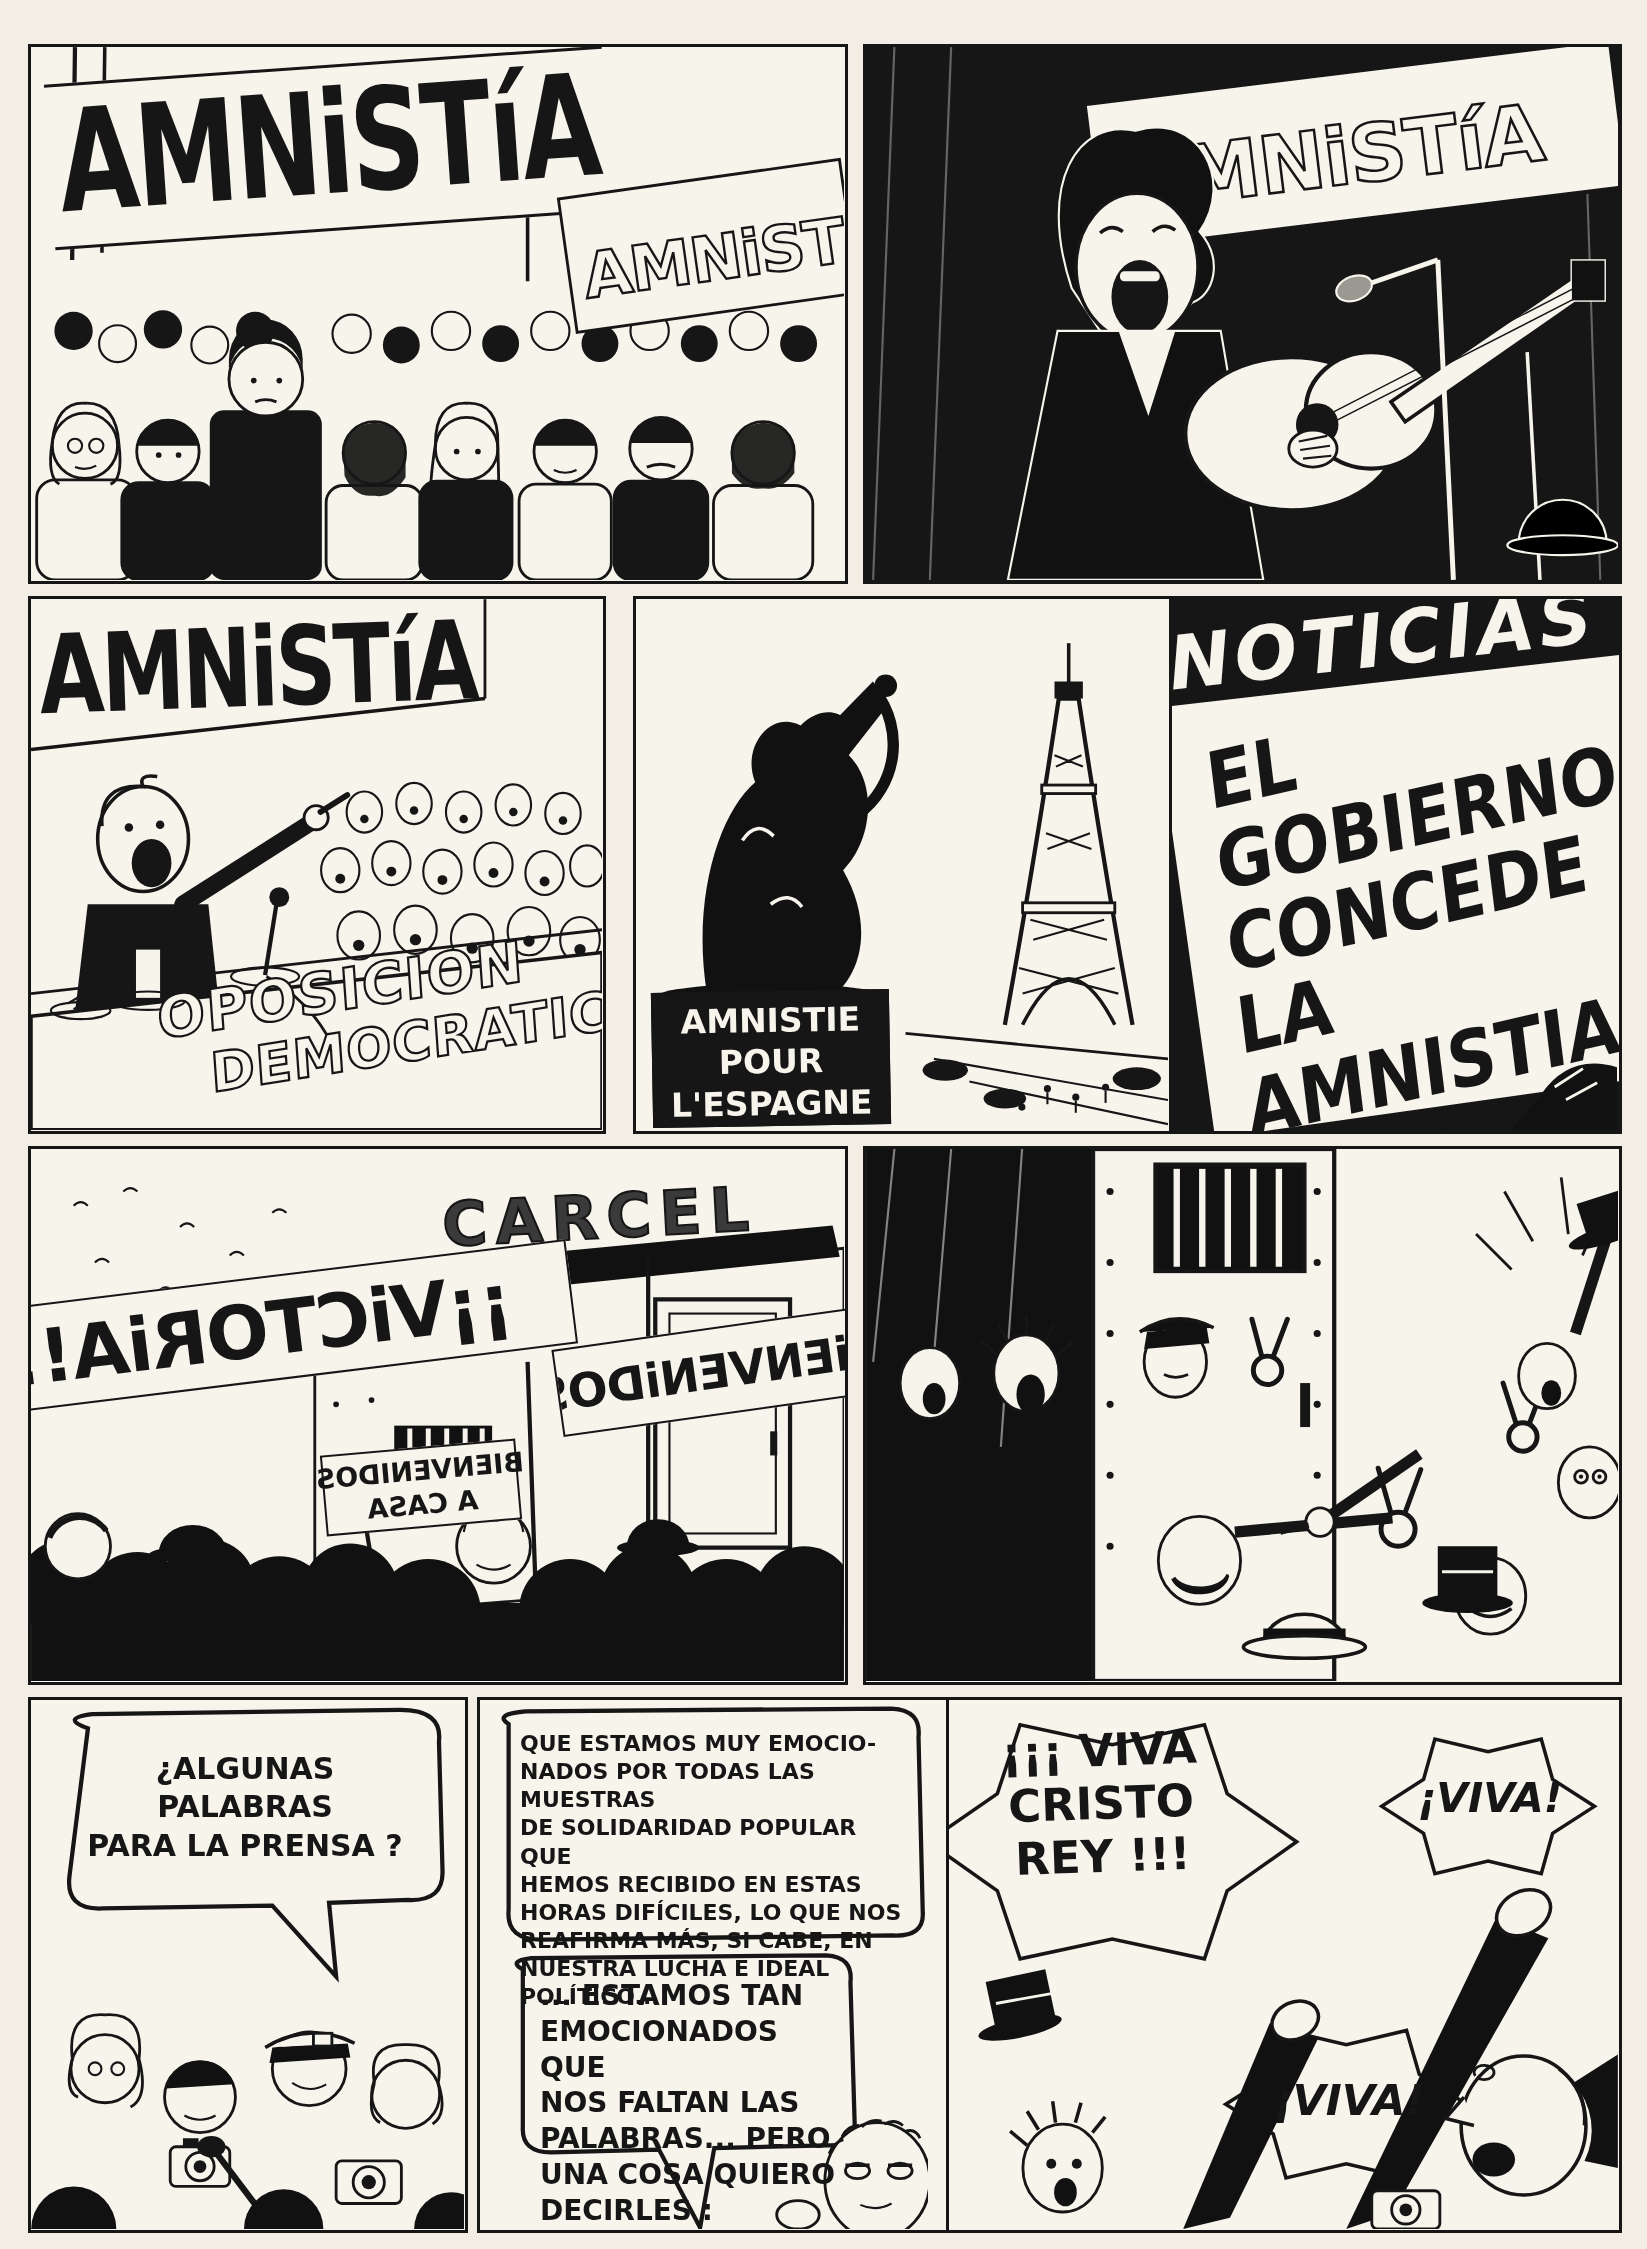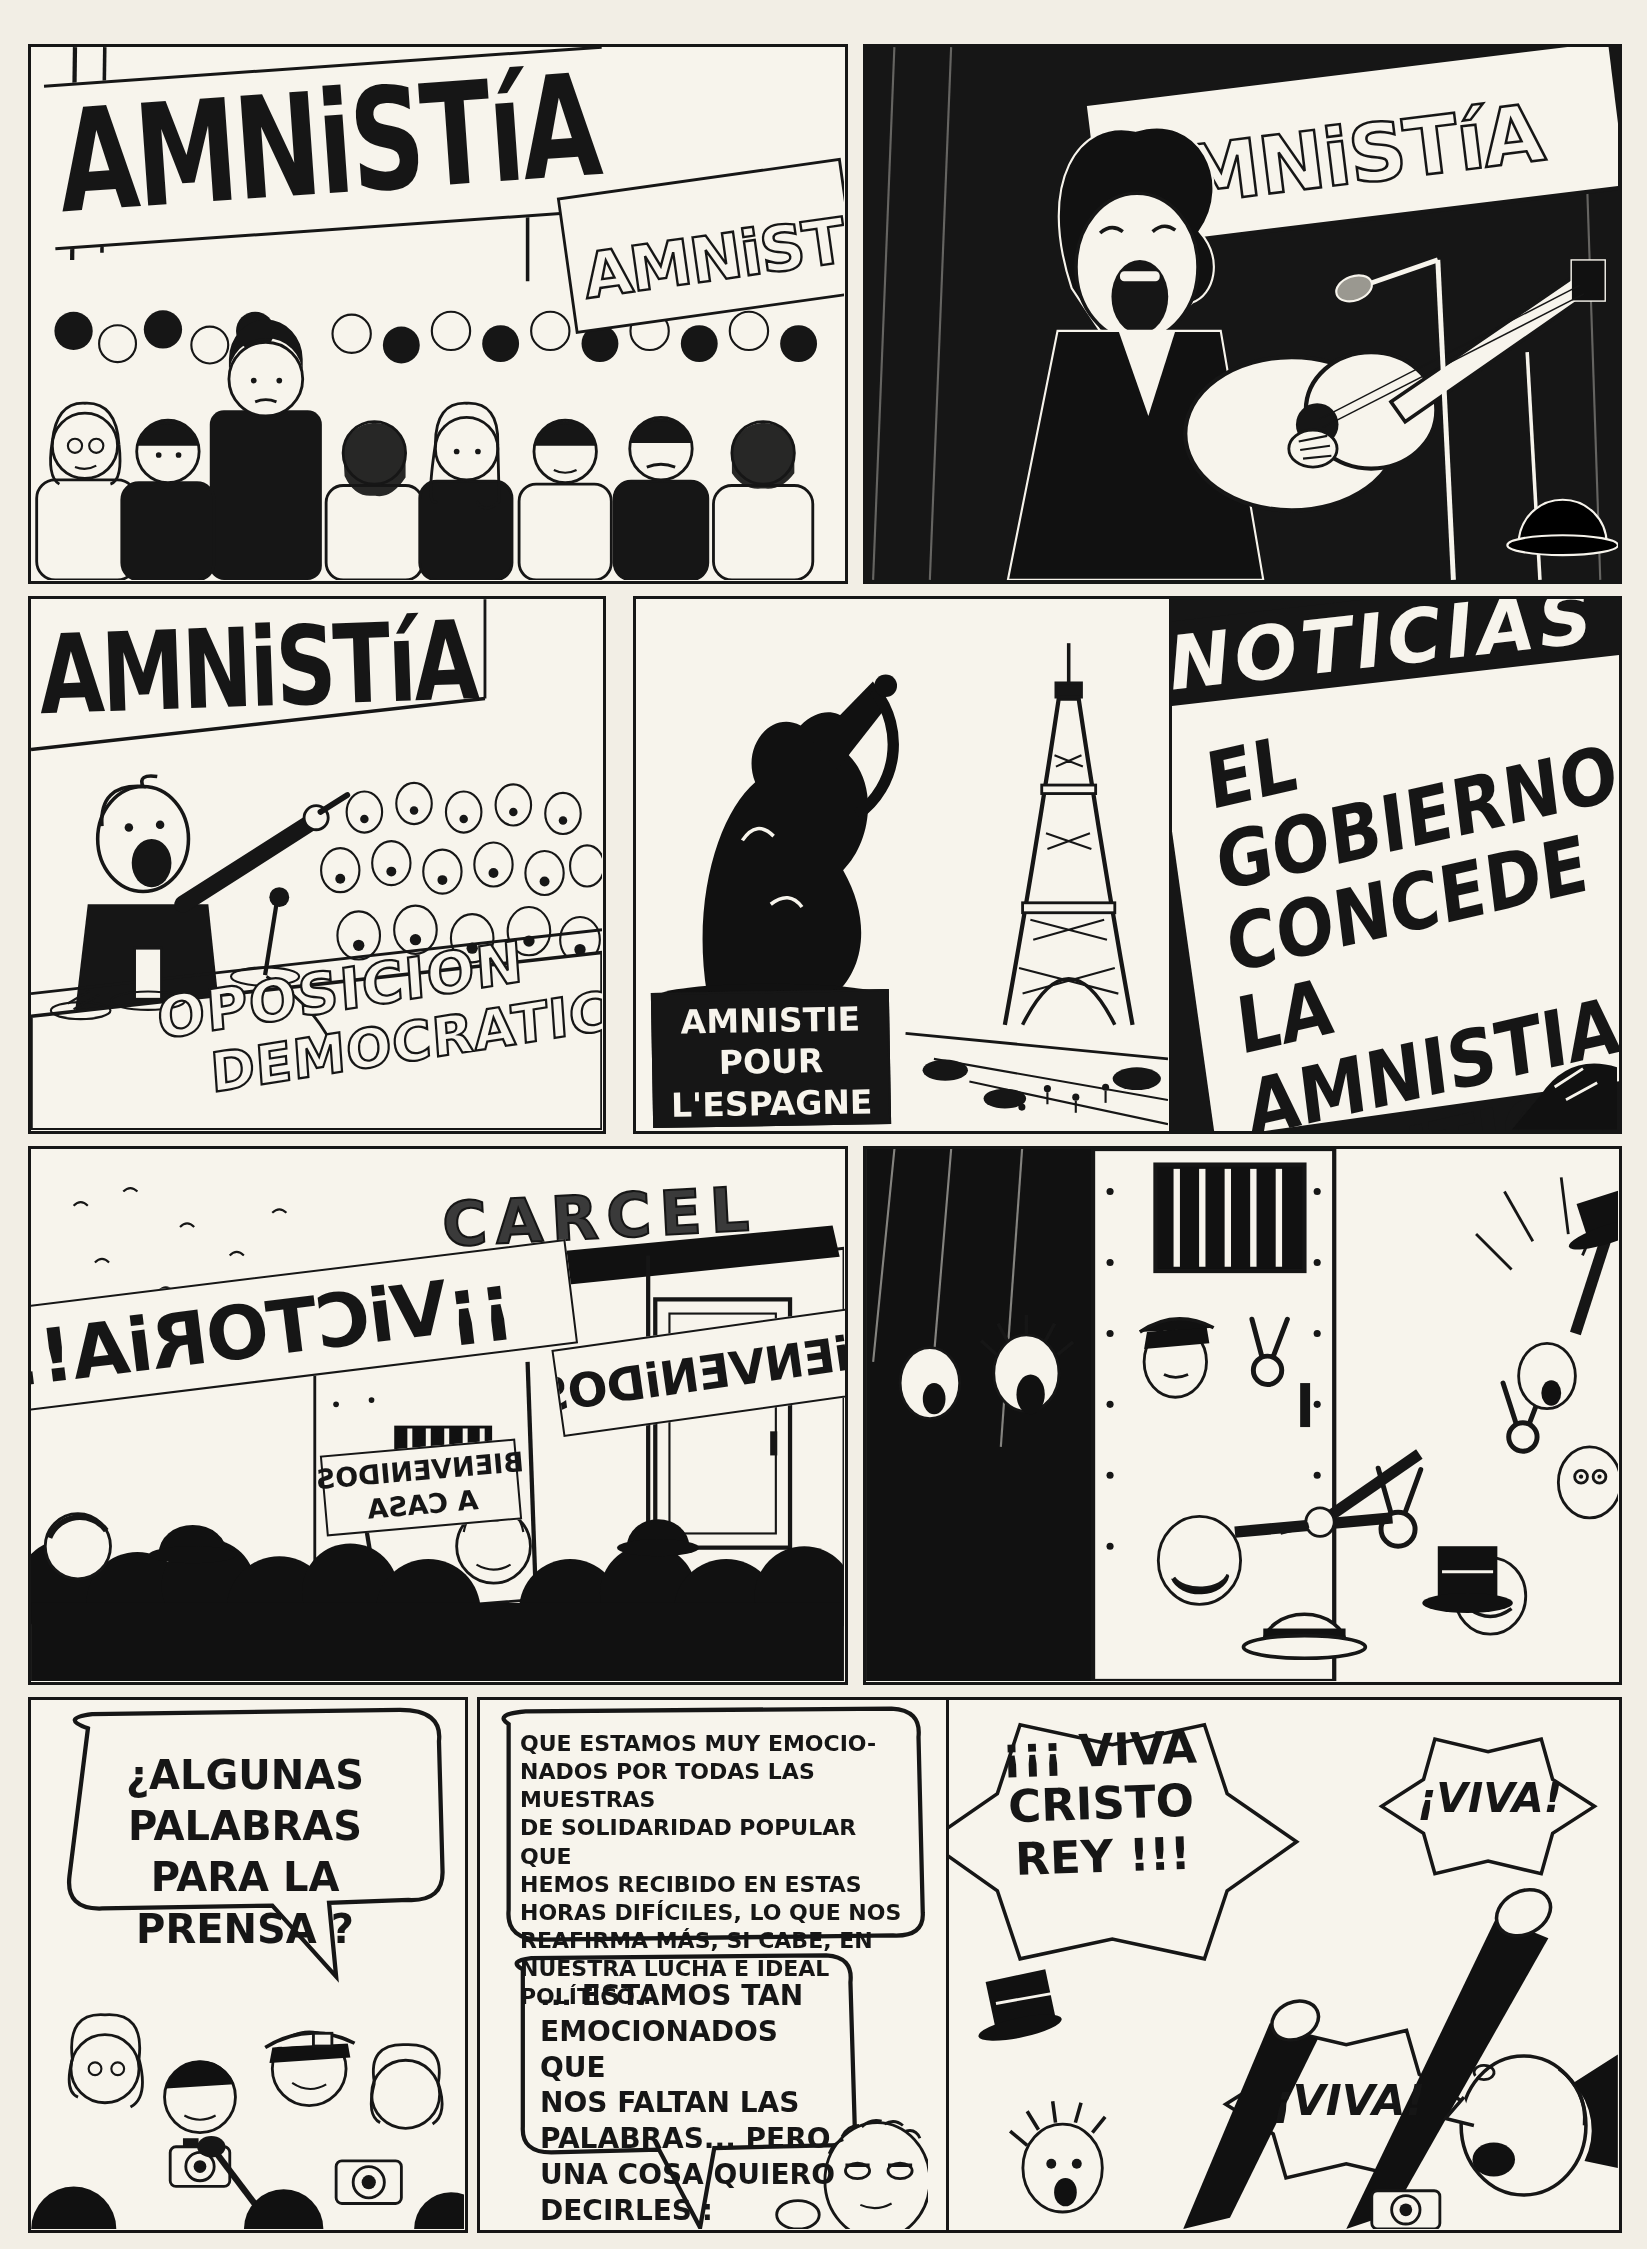--- a/index.html
+++ b/index.html
@@ -471,21 +471,21 @@
           <circle cx="476" cy="680" r="10" fill="#161616" stroke="none"></circle>
 
         <line x1="330" y1="730" x2="262" y2="640" stroke-width="9"></line>
         <ellipse cx="254" cy="630" rx="20" ry="15" fill="#161616" stroke="none"></ellipse>
 
         <path d="M0,746 a60,60 0 0 1 120,0 z" fill="#111" stroke="none"></path>
         <path d="M300,746 a56,56 0 0 1 112,0 z" fill="#111" stroke="none"></path>
         <path d="M540,746 a52,52 0 0 1 104,0 z" fill="#111" stroke="none"></path>
       </g>
     </svg>
-    <div class="abs hand pre bubble-text" style="left:44px;top:50px;width:340px;font-size:40px;text-align:center;">¿ALGUNAS PALABRAS
+    <div class="abs hand pre bubble-text" style="left:44px;top:50px;width:340px;font-size:30px;text-align:center;">¿ALGUNAS PALABRAS
 PARA LA PRENSA ?</div>
   </div>
 
   <div class="panel" style="left:477px;top:1697px;width:499px;height:536px;">
     <svg width="448" height="529" viewBox="0 0 631 746">
       <path d="M40,34 Q18,20 64,16 L580,12 Q622,14 618,52 L624,300 Q626,334 582,332 L90,338 Q36,340 40,296 Z" fill="#f7f4ec" stroke="#161616" stroke-width="6"></path>
       <path d="M60,380 Q38,368 72,364 L488,360 Q526,362 522,398 L528,598 Q530,630 490,628 L330,632 L310,744 L252,634 L100,638 Q58,638 60,602 Z" fill="#f7f4ec" stroke="#161616" stroke-width="6"></path>
 
       <g stroke="#161616" stroke-width="4" fill="#f7f4ec">
         <ellipse cx="560" cy="678" rx="74" ry="82"></ellipse>

